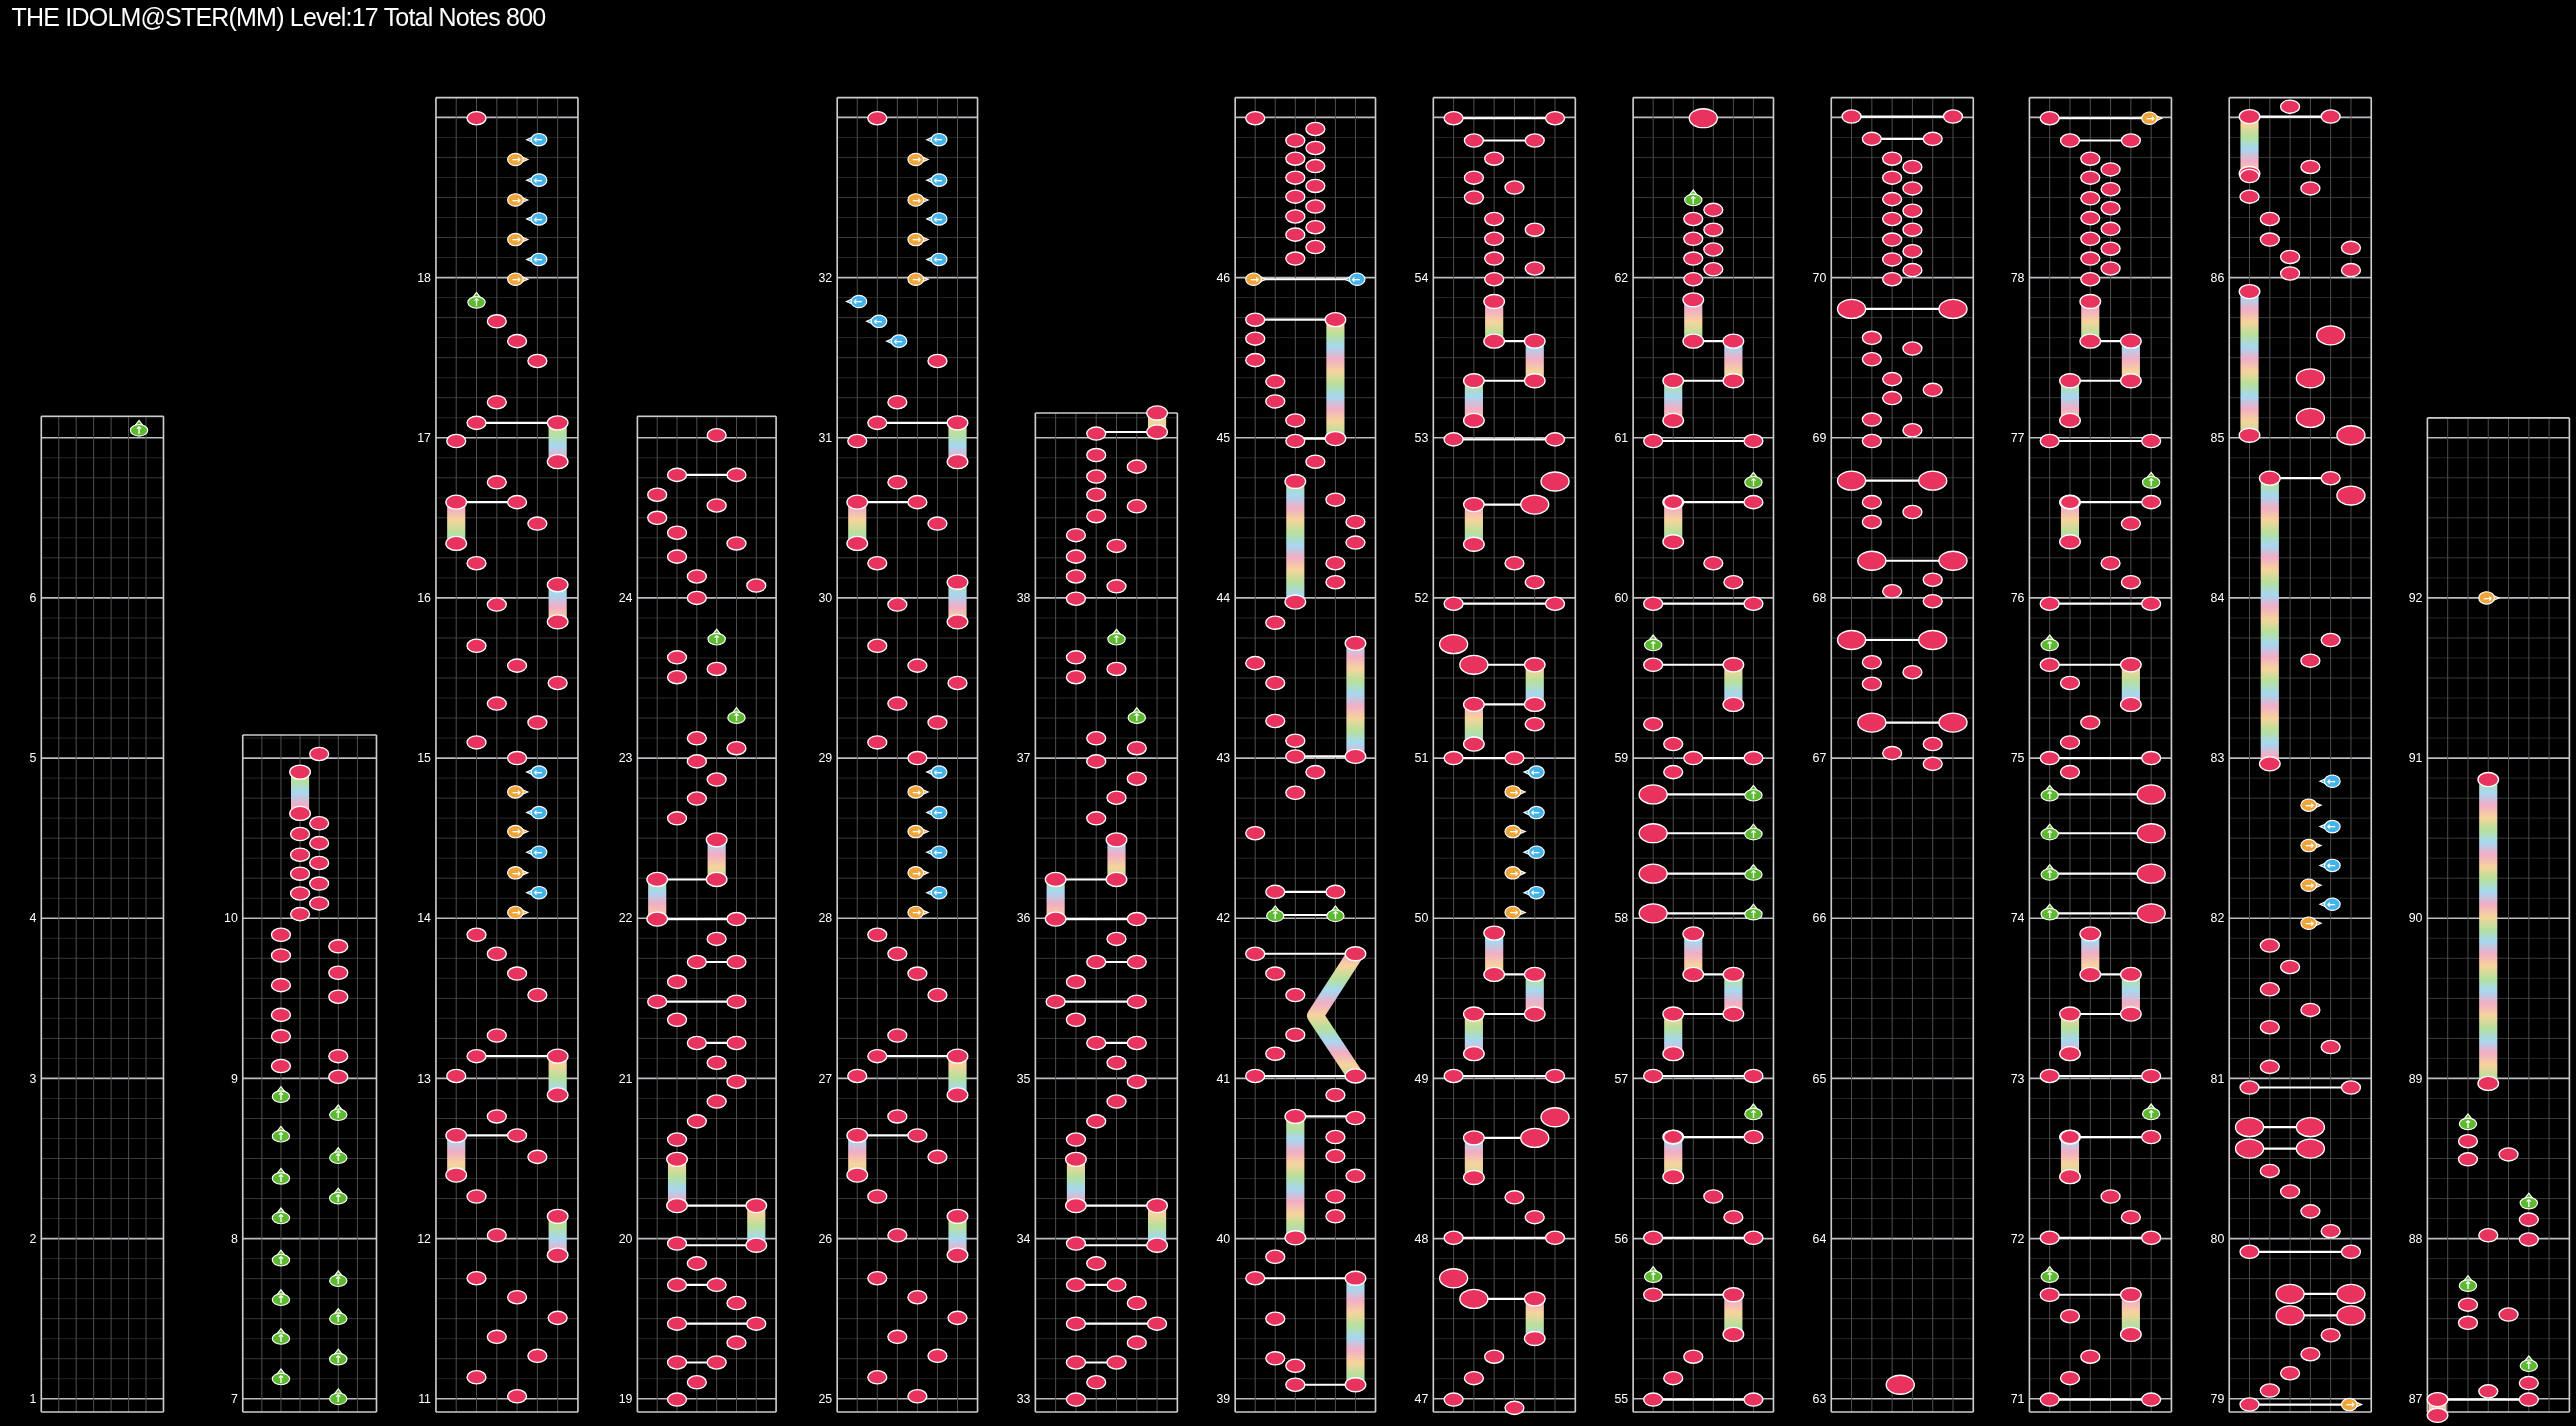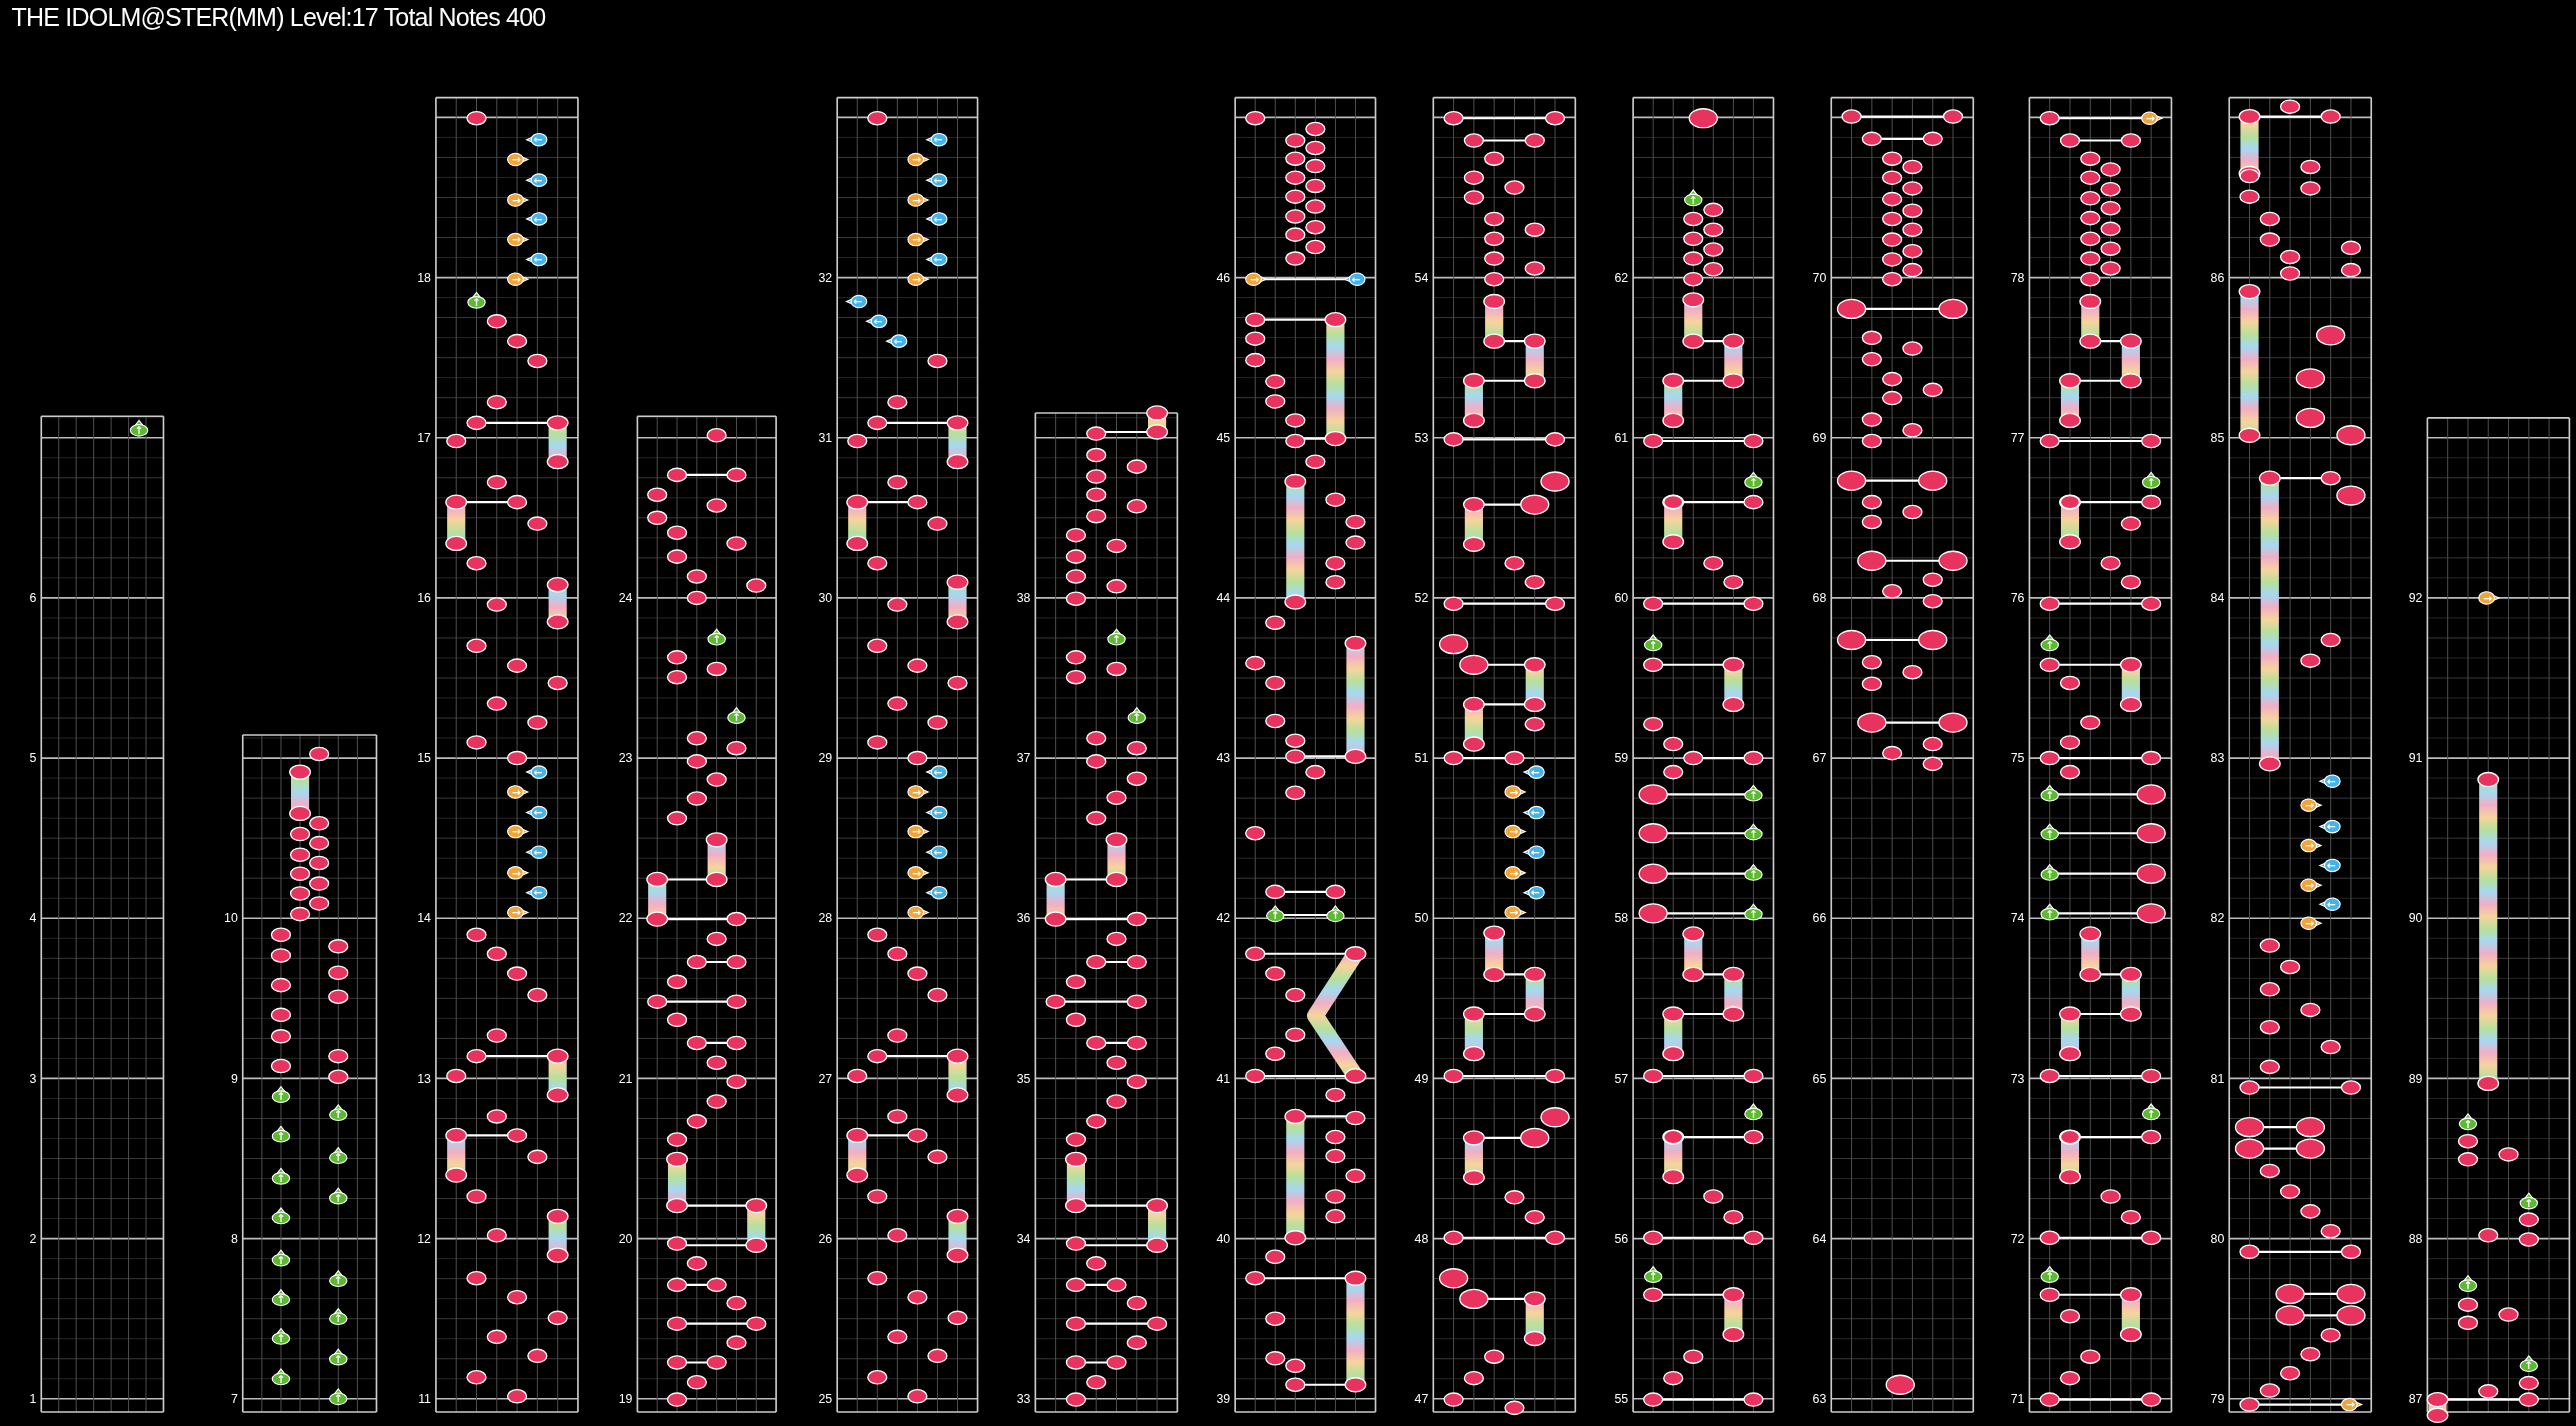--- a/index.html
+++ b/index.html
@@ -5,21 +5,21 @@
   html,body{margin:0;padding:0;background:#000;}
   body{width:2576px;height:1427px;overflow:hidden;font-family:"Liberation Sans",sans-serif;position:relative;}
   #title{position:absolute;left:11.6px;top:3.3px;color:#ffffff;font-size:25px;letter-spacing:-0.8px;white-space:pre;font-family:"Liberation Sans",sans-serif;}
   #chart{position:absolute;left:0;top:0;}
   text.mlabel{fill:#ffffff;font-size:15px;font-family:"Liberation Sans",sans-serif;}
   text.arrow{fill:#ffffff;font-size:13px;font-weight:bold;font-family:"DejaVu Sans",sans-serif;text-anchor:middle;}
 </style>
 </head>
 <body>
 
-<div id="title">THE IDOLM@STER(MM) Level:17 Total Notes 400</div>
+<div id="title">THE IDOLM@STER(MM) Level:17 Total Notes 800</div>
 <svg id="chart" width="2576" height="1427" xmlns="http://www.w3.org/2000/svg" viewBox="0 0 3120 1728">
     <defs>
       <linearGradient id="hg" x1="0" y1="0" x2="0" y2="60" gradientUnits="userSpaceOnUse" spreadMethod="repeat">
         <stop offset="0" stop-color="#a6d8f2"></stop>
         <stop offset="0.25" stop-color="#f2aec6"></stop>
         <stop offset="0.5" stop-color="#f6d49c"></stop>
         <stop offset="0.75" stop-color="#b7e09b"></stop>
         <stop offset="1" stop-color="#a6d8f2"></stop>
       </linearGradient>
     </defs>

